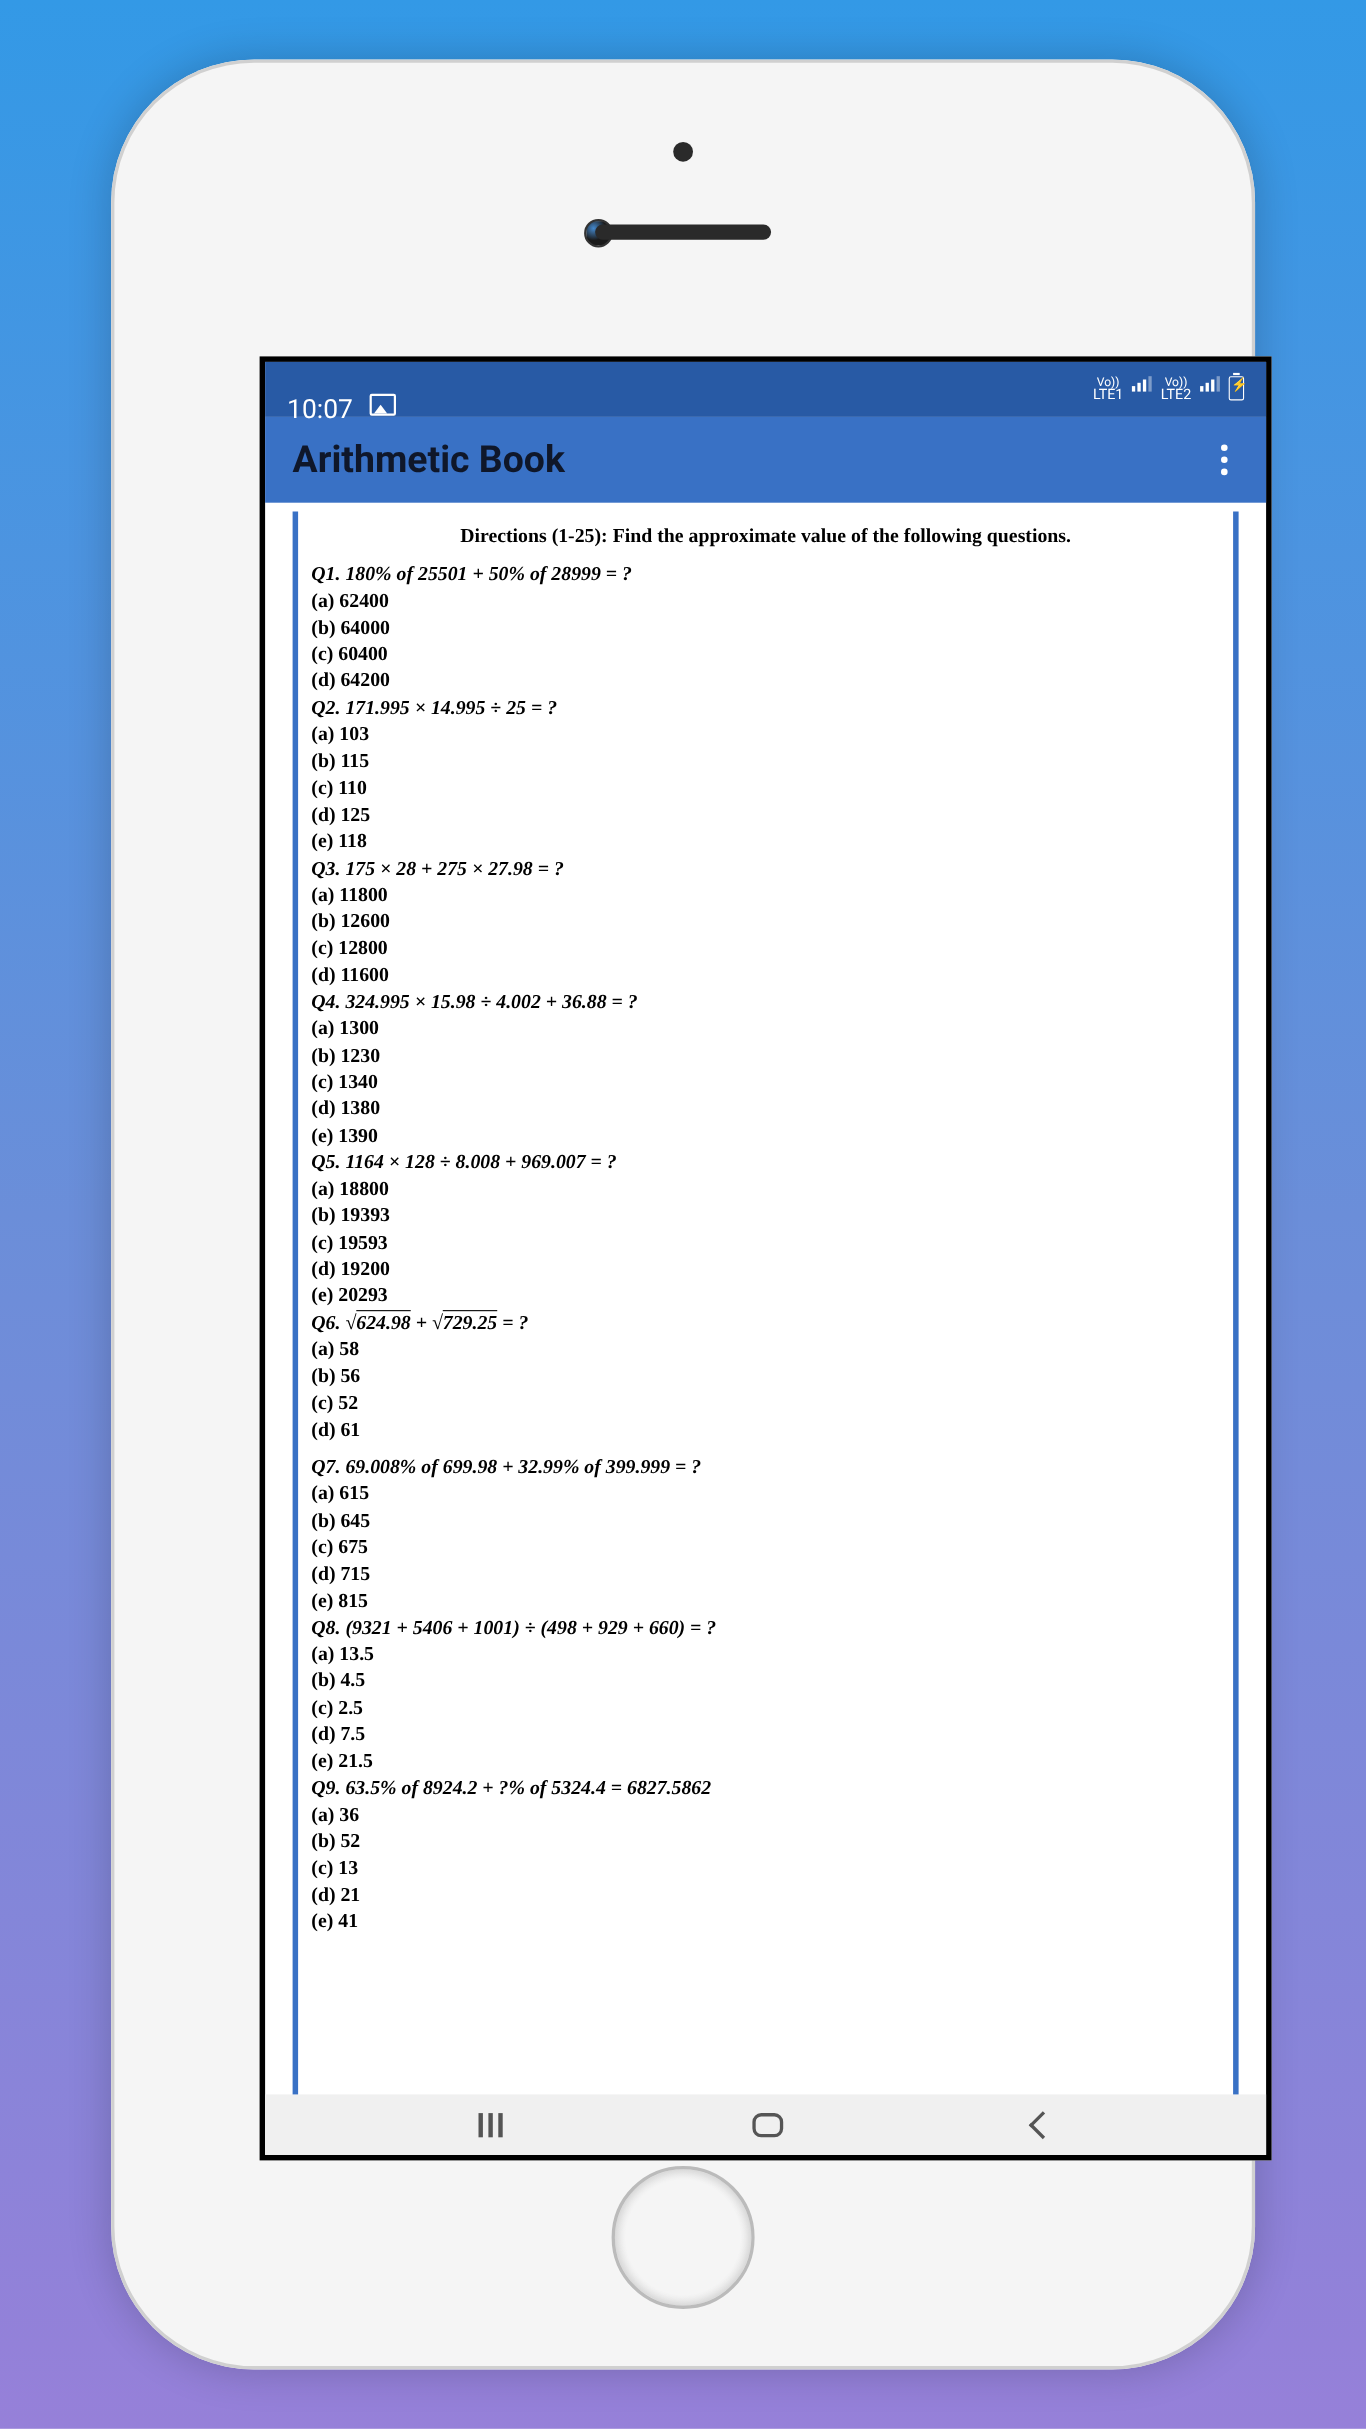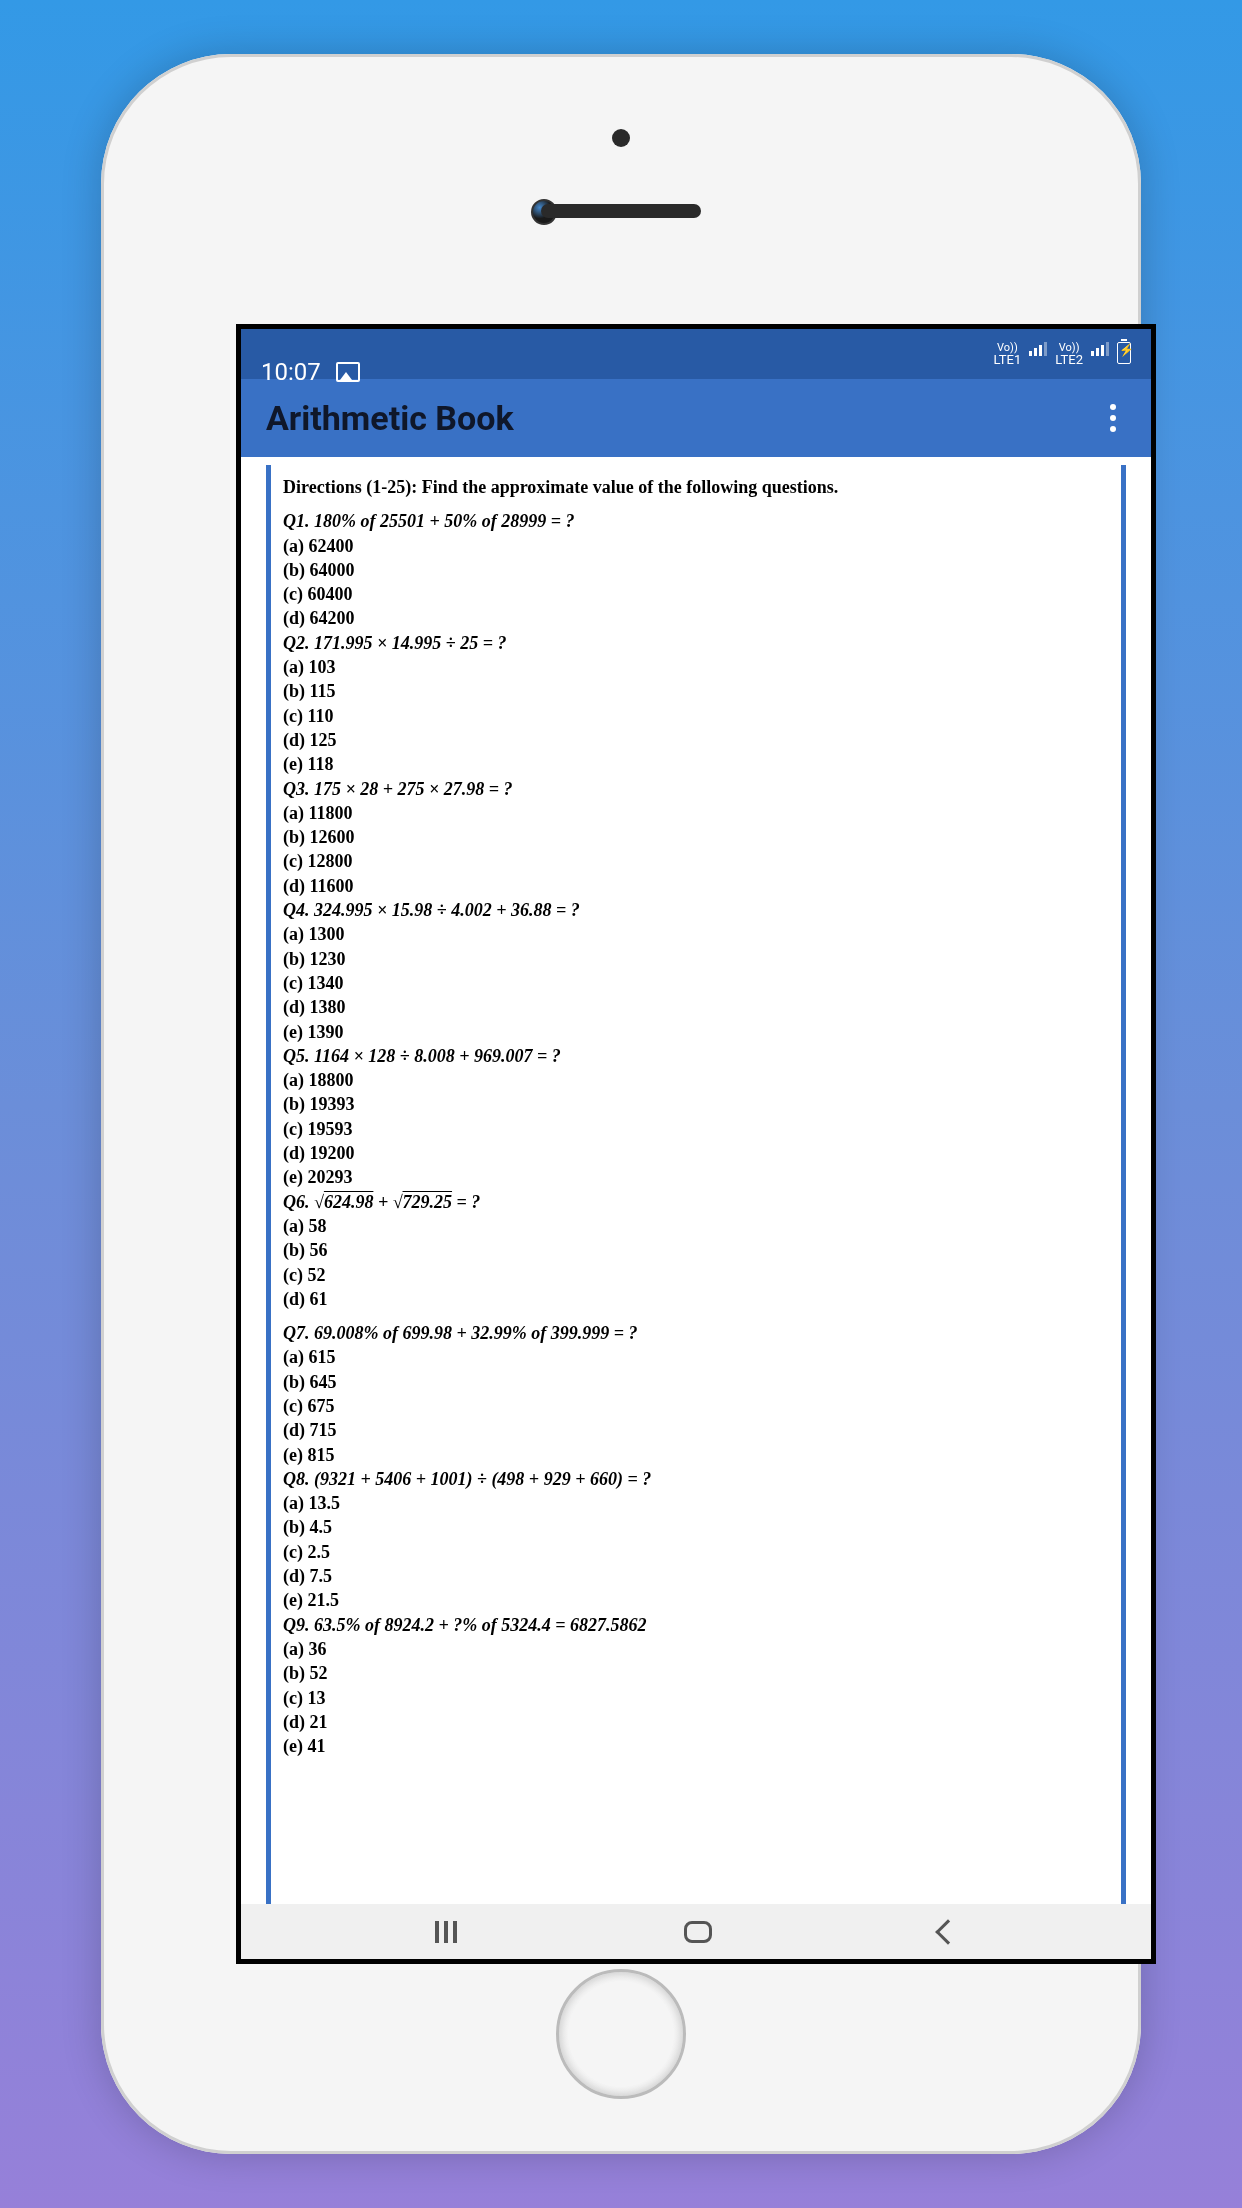--- a/index.html
+++ b/index.html
@@ -69,21 +69,21 @@
       background: #285aa5;
       color: #fff;
       display: flex;
       align-items: center;
       justify-content: space-between;
       padding: 0 20px;
       font-size: 24px;
     }
     .status-left {
       display: flex;
-      align-items: center;
+      align-items: flex-start;
       gap: 15px;
       margin-top: 36px;
     }
     .status-right {
       display: flex;
       align-items: flex-start;
       gap: 8px;
       font-size: 13px;
     }
     .signal-group {
@@ -142,20 +142,21 @@
       padding: 10px 12px;
       font-family: "Times New Roman", serif;
       font-size: 18px;
       line-height: 1.35;
       color: #000;
       height: 100%;
     }
     .directions {
       font-weight: bold;
       margin-bottom: 10px;
+      text-align: center;
     }
     .question {
       margin-top: 0;
       font-weight: bold;
       font-style: italic;
     }
     .option {
       font-weight: bold;
     }
     .sqrt {

